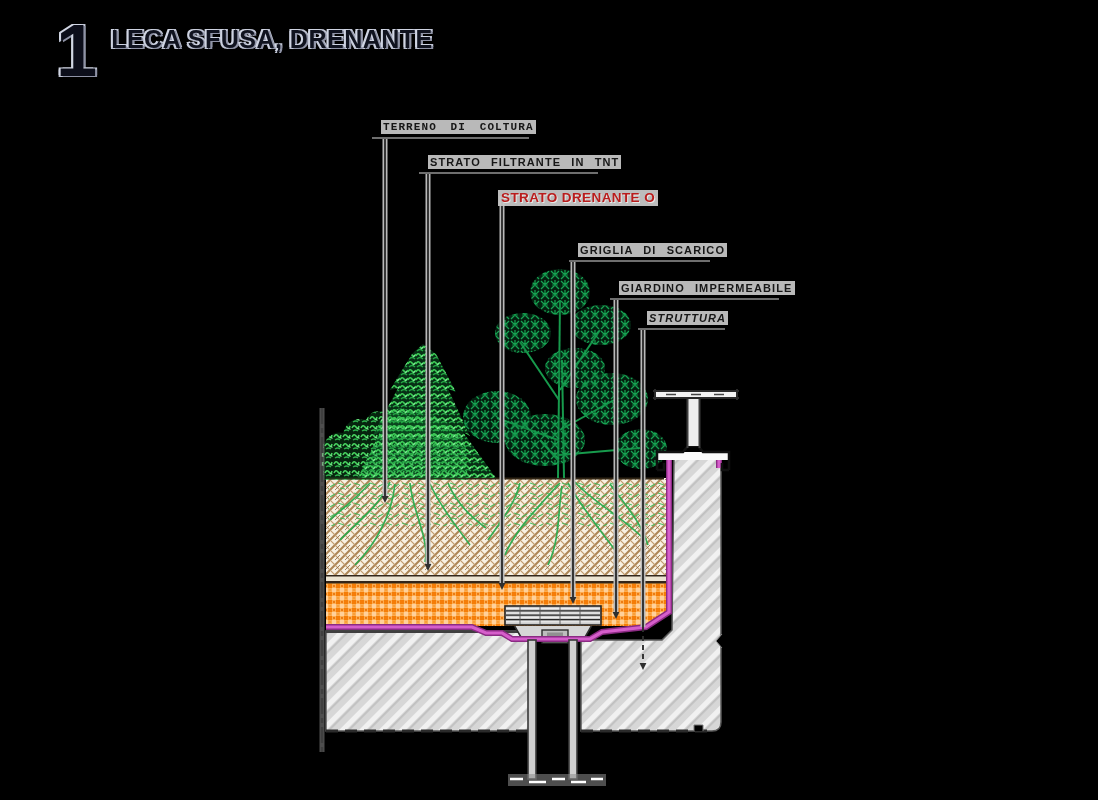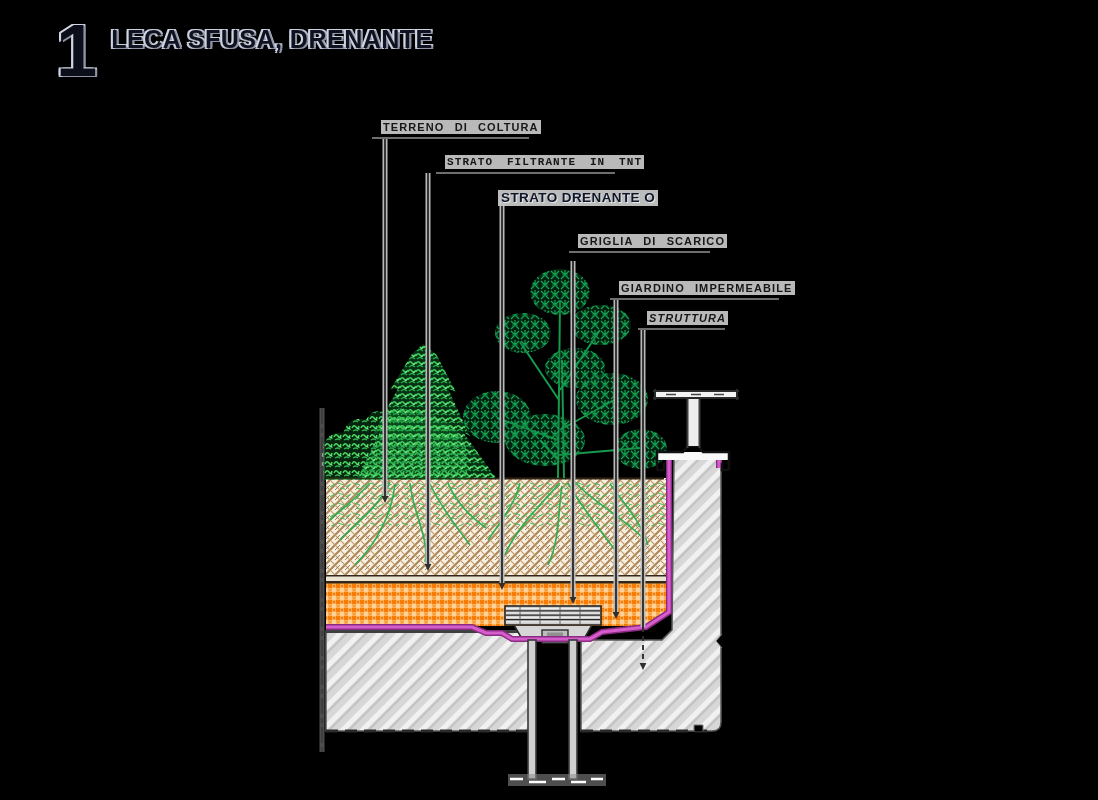--- a/index.html
+++ b/index.html
@@ -14,21 +14,21 @@
   .title-lines{padding-top:8px;}
   .title-line{font:900 25px/30px "Liberation Sans",sans-serif;letter-spacing:0.5px;color:#10131f;
     text-shadow:-2px -1px 0 #cfd4e2, 2px 1px 0 #8f93a6, 2px -1px 0 #bfc4d4, -2px 1px 0 #bfc4d4;}
 
   
   .lbl{position:absolute;font:600 11px/14px "Liberation Sans",sans-serif;letter-spacing:1.1px;
        word-spacing:6px;color:#171717;border-bottom:2px solid #6e6e6e;padding:0 2px 3px 9px;
        white-space:nowrap;}
   .lbl span{background:rgba(201,201,201,0.92);padding:1px 2px;}
   .lbl-strong{position:absolute;font:800 13.5px/16px "Liberation Sans",sans-serif;
-       letter-spacing:0.4px;color:#0f172a;white-space:nowrap;}
+       letter-spacing:0.4px;color:#b91c1c;white-space:nowrap;}
   .lbl-strong span{display:inline-block;background:rgba(198,198,198,0.95);padding:0 3px;
        text-shadow:1px 1px 0 #e8e8e8;}
 </style>
 </head>
 <body>
 
 <div class="stage">
 
   <svg width="1098" height="800" viewBox="0 0 1098 800">
     <defs>
@@ -245,33 +245,33 @@
     </g>
   </svg>
 
   <div class="title-block">
     <div class="title-number">1</div>
     <div class="title-lines">
       <div class="title-line">LECA SFUSA, DRENANTE</div>
     </div>
   </div>
 
-  <div class="lbl" style="left:372px;top:120px;width:146px;">
+  <div class="lbl" style="left:372px;top:120px;width:146px;font-family:Liberation Mono, monospace;">
     <span>TERRENO DI COLTURA</span>
   </div>
 
-  <div class="lbl" style="left:436px;top:155px;width:168px;font-family:Liberation Mono, monospace;">
+  <div class="lbl" style="left:419px;top:155px;width:168px;">
     <span>STRATO FILTRANTE IN TNT</span>
   </div>
 
   <div class="lbl-strong" style="left:498px;top:190px;">
     <span>STRATO DRENANTE O</span><br>
   </div>
 
-  <div class="lbl" style="left:569px;top:234px;width:130px;">
+  <div class="lbl" style="left:569px;top:243px;width:130px;">
     <span>GRIGLIA DI SCARICO</span>
   </div>
 
   <div class="lbl" style="left:610px;top:281px;width:158px;">
     <span>GIARDINO IMPERMEABILE</span>
   </div>
 
   <div class="lbl" style="left:638px;top:311px;width:76px;font-style:italic;">
     <span>STRUTTURA</span>
   </div>

